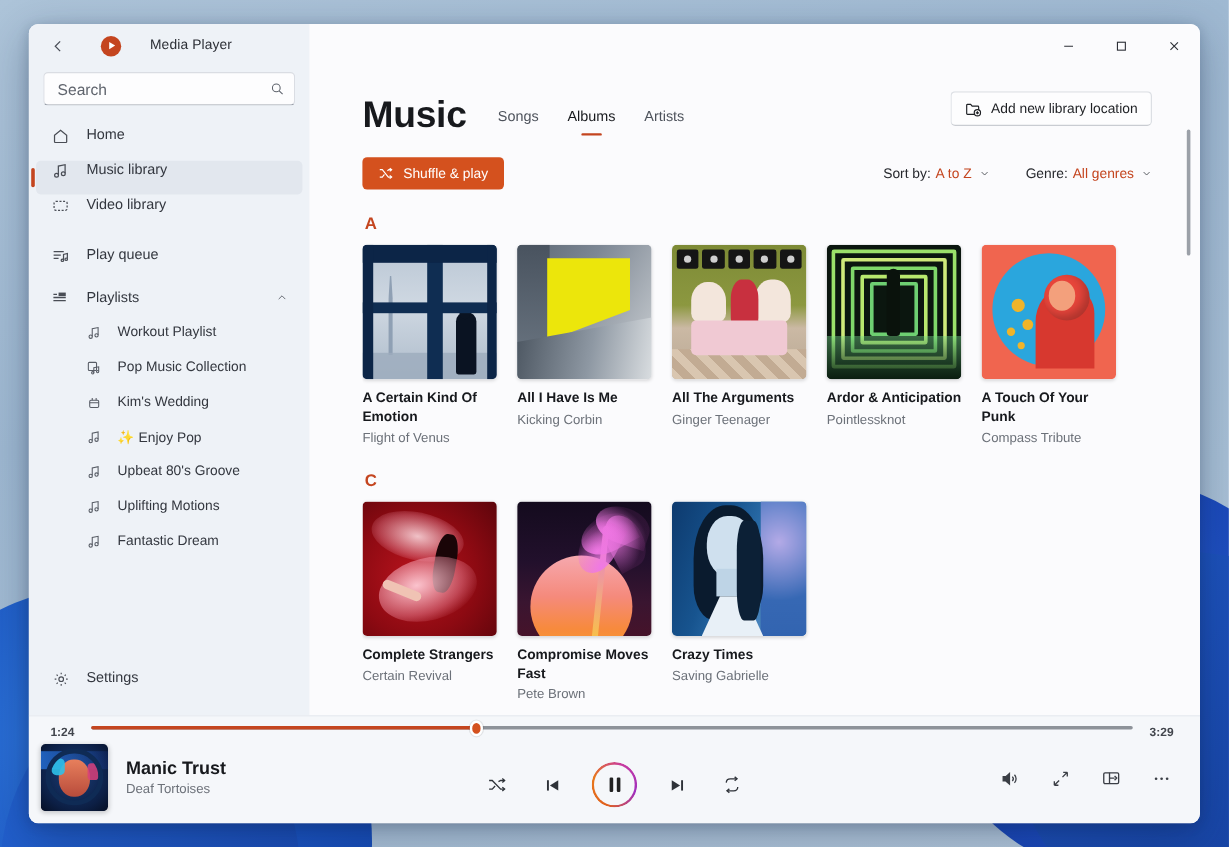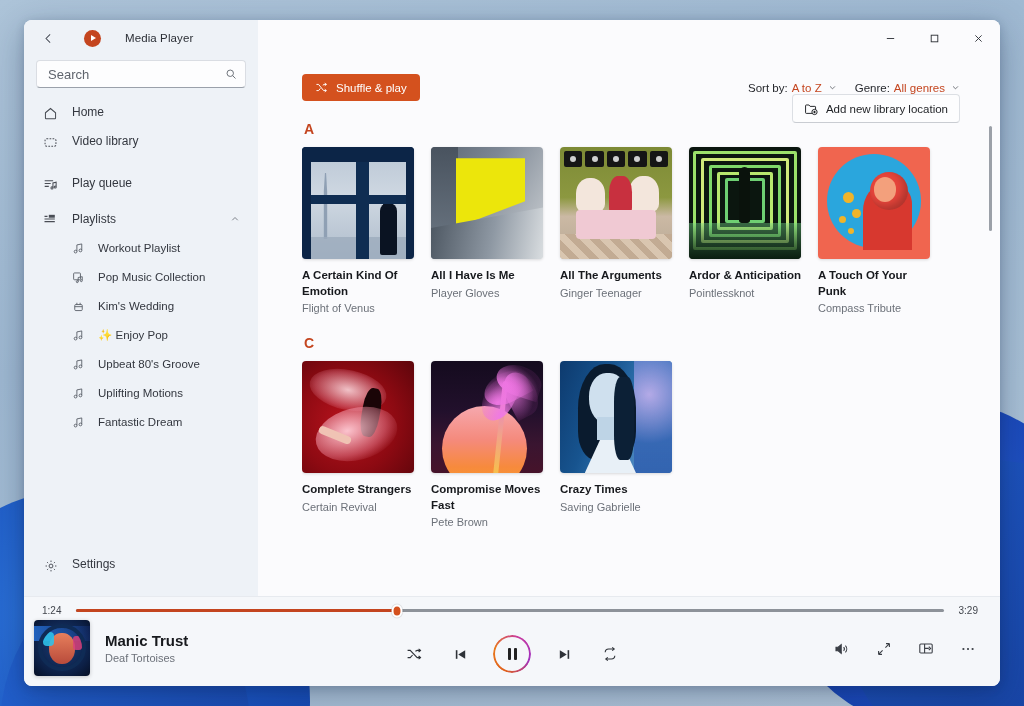--- a/index.html
+++ b/index.html
@@ -169,21 +169,21 @@
   .actions-row { display: flex; align-items: center; margin-top: 18px; }
   .shuffle-btn {
     height: 27px;
     background: #d4511e;
     border-radius: 4px;
     color: #fff;
     display: flex; align-items: center; gap: 8px;
     padding: 0 13px;
     font-size: 11.5px;
   }
-  .filters { margin-left: auto; display: flex; gap: 18px; align-items: center; }
+  .filters { margin-left: auto; display: flex; gap: 30px; align-items: center; }
   .filter { font-size: 11.5px; color: #26282d; display: flex; align-items: center; gap: 4px; }
   .filter .val { color: #c4451f; }
   .filter .chev { color: #45484f; margin-left: 2px; }
 
   .scroll-area { height: 435px; overflow: hidden; position: relative; }
   .group-letter { font-size: 14px; color: #c4451f; font-weight: 600; margin: 20px 0 10px 2px; }
   .album-grid { display: flex; gap: 17px; }
   .album { width: 112px; }
   .album-art {
     width: 112px; height: 112px;
@@ -205,22 +205,23 @@
   .player {
     height: 90px;
     background: #f5f7fa;
     border-top: 1px solid #e7eaef;
     position: relative;
     display: flex; align-items: center;
     padding: 0 22px 0 10px;
   }
   .seek-row {
     position: absolute; left: 0; right: 0; top: 8px;
-    display: flex; align-items: center; gap: 10px;
+    display: flex; gap: 10px;
     padding: 0 22px 0 18px;
+    font-weight: bold;
   }
   .time { font-size: 10px; color: #42464d; min-width: 24px; }
   .time.right { text-align: right; }
   .track {
     flex: 1; height: 3px; background: #8d9299; border-radius: 2px;
     position: relative;
   }
   .track-fill { position: absolute; left: 0; top: 0; bottom: 0; width: 37%; background: #c4451f; border-radius: 2px; }
   .track-thumb {
     position: absolute; left: 37%; top: 50%;
@@ -383,20 +384,30 @@
 
         <div class="nav-item">
           <span class="ico">
             <svg width="15" height="15" viewBox="0 0 16 16" fill="none" stroke="currentColor" stroke-width="1.1">
               <path d="M2.6 7.2L8 2.7l5.4 4.5V13a.6.6 0 01-.6.6H3.2a.6.6 0 01-.6-.6V7.2z"></path>
             </svg>
           </span>
           <span>Home</span>
         </div>
 
+        <div class="nav-item active">
+          <span class="ico">
+            <svg width="15" height="15" viewBox="0 0 16 16" fill="none" stroke="currentColor" stroke-width="1.1">
+              <path d="M6 11.5V3.6l6-1.2v7.6"></path>
+                <circle cx="4.4" cy="11.8" r="1.7"></circle>
+                <circle cx="10.4" cy="10.4" r="1.7"></circle>
+            </svg>
+          </span>
+          <span>Music library</span>
+        </div>
 
         <div class="nav-item">
           <span class="ico">
             <svg width="15" height="15" viewBox="0 0 16 16" fill="none" stroke="currentColor" stroke-width="1.1">
               <rect x="2.2" y="4" width="11.6" height="8" rx="1.6" stroke-dasharray="1.8 1.4"></rect>
             </svg>
           </span>
           <span>Video library</span>
         </div>
 
@@ -545,20 +556,28 @@
 
         <div class="add-lib-btn">
           <svg width="14" height="14" viewBox="0 0 16 16" fill="none" stroke="currentColor" stroke-width="1.1">
             <path d="M1.8 12.2V4.2a.8.8 0 01.8-.8h3l1.4 1.6h5.4a.8.8 0 01.8.8v6.4a.8.8 0 01-.8.8H2.6a.8.8 0 01-.8-.8z"></path>
             <circle cx="12" cy="11.4" r="3" fill="#fff"></circle>
             <path d="M12 9.9v3M10.5 11.4h3" stroke-width="1.2"></path>
           </svg>
           <span>Add new library location</span>
         </div>
 
+        <div class="header-row">
+          <div class="page-title">Music</div>
+          <div class="tabs">
+            <div class="tab">Songs</div>
+            <div class="tab active">Albums</div>
+            <div class="tab">Artists</div>
+          </div>
+        </div>
 
         <div class="actions-row">
           <div class="shuffle-btn">
             <svg width="13" height="13" viewBox="0 0 16 16" fill="none" stroke="#fff" stroke-width="1.2">
               <path d="M1.8 4.2h2.6l6.2 7.6h3.2M1.8 11.8h2.6l2.2-2.7M9.6 5.2l1.6-1h2.8"></path>
               <path d="M12 2.6l2 1.6-2 1.6M12 10.2l2 1.6-2 1.6"></path>
             </svg>
             <span>Shuffle &amp; play</span>
           </div>
 
@@ -609,21 +628,21 @@
 
             <div class="album">
               <div class="album-art">
                 <div class="art-fill a2">
                     <div class="dark"></div>
                     <div class="yellow"></div>
                     <div class="shadow"></div>
                   </div>
               </div>
               <div class="album-title">All I Have Is Me</div>
-              <div class="album-artist">Player Gloves</div>
+              <div class="album-artist">Kicking Corbin</div>
             </div>
 
             <div class="album">
               <div class="album-art">
                 <div class="art-fill a3">
                   <div class="floor"></div>
                     <div class="pillowL"></div>
                     <div class="pillowR"></div>
                   <div class="girl"></div>
                     <div class="bed"></div>

